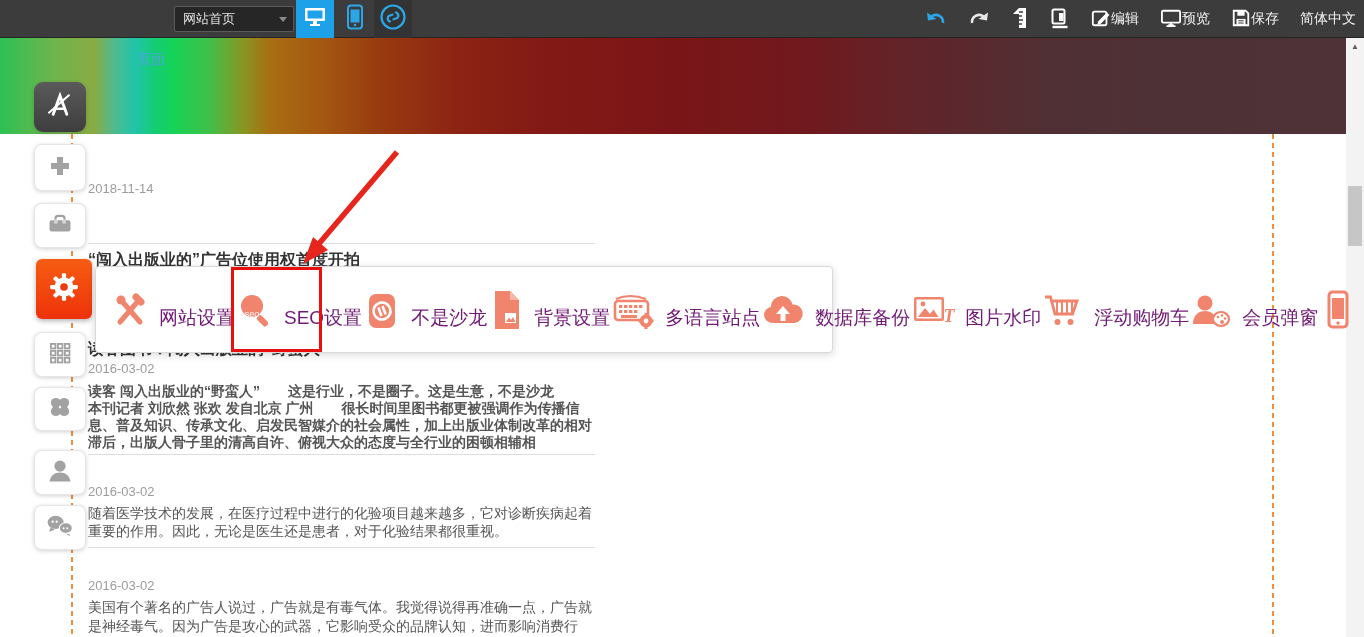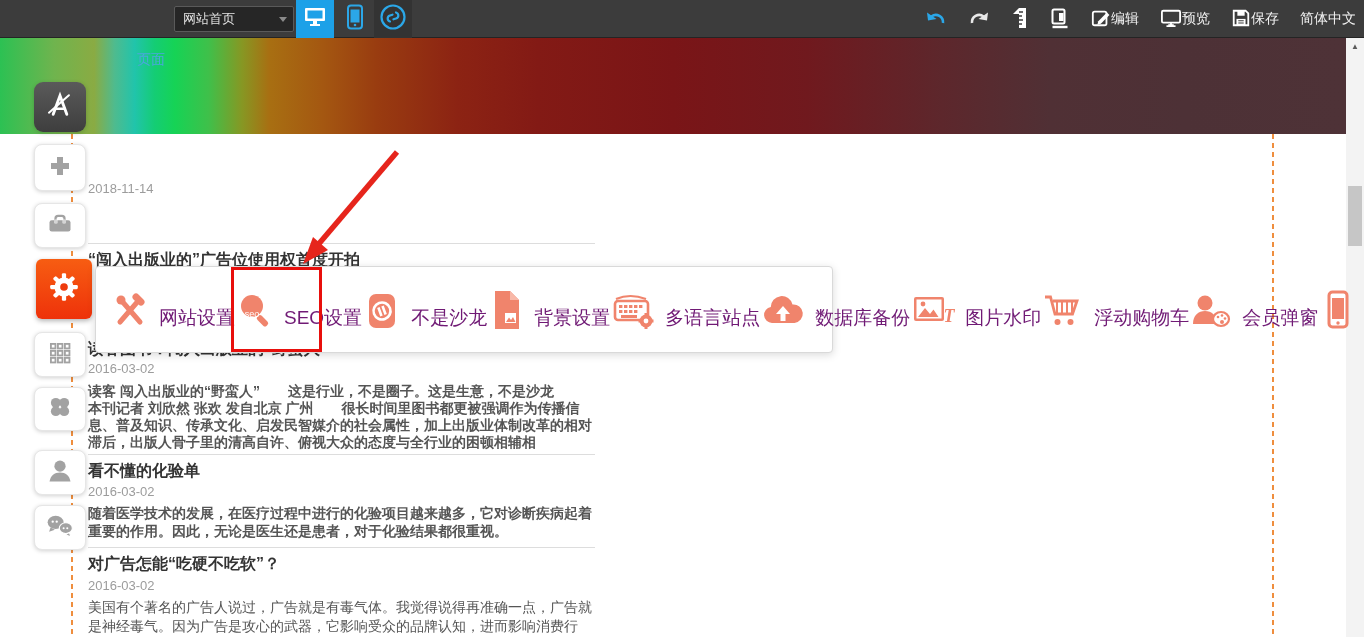--- a/index.html
+++ b/index.html
@@ -57,21 +57,21 @@
   .a-title { left:88px; width:507px; font-size:16px; font-weight:bold; color:#333; z-index:2; }
   .a-date  { left:88px; width:507px; font-size:13px; color:#9c9c9c; z-index:2; }
   .a-body  { left:88px; width:507px; font-size:14px; color:#555; z-index:2; }
   .divider { left:88px; width:507px; height:1px; background:#ddd; z-index:2; }
   #a1-title { top:151px; } #a1-date { top:181px; } #a1-body { top:198px; line-height:20px; }
   #div1 { top:243px; }
   #a2-title { top:250px; }
   #a3-title { top:339px; z-index:1; }
   #a3-date { top:361px; } #a3-body { top:383px; line-height:17px;font-weight:bold; }
   #div2 { top:454px; }
-  #a4-title { top:461px; } #a4-date { top:484px; } #a4-body { top:504px; line-height:18px;font-weight:bold; }
+  #a4-title { top:461px; } #a4-date { top:484px; } #a4-body { top:504px; line-height:18px; }
   #div3 { top:547px; }
   #a5-title { top:554px; } #a5-date { top:578px; } #a5-body { top:598px; line-height:19px; }
 
   
   #popup { left:95px; top:266px; width:738px; height:87px; background:#fff;
     border:1px solid #d9d9d9; border-radius:4px; box-shadow:0 2px 8px rgba(0,0,0,.15);
     z-index:5; display:flex; align-items:center; justify-content:space-between; padding:0 14px; }
   .pitem { display:flex; align-items:flex-end; gap:9px; cursor:pointer; }
   .pitem .icon { height:42px; display:flex; align-items:flex-end; justify-content:center; }
   .pitem .plabel { font-size:19px; color:#701a75; white-space:nowrap; }
@@ -91,26 +91,24 @@
   <div class="abs a-date" id="a1-date">2018-11-14</div>
   <div class="abs divider" id="div1"></div>
 
   <div class="abs a-title" id="a2-title">“闯入出版业的”广告位使用权首度开拍</div>
 
   <div class="abs a-title" id="a3-title">读客图书：闯入出版业的“野蛮人”</div>
   <div class="abs a-date" id="a3-date">2016-03-02</div>
   <div class="abs a-body" id="a3-body">读客 闯入出版业的“野蛮人”　　这是行业，不是圈子。这是生意，不是沙龙　　本刊记者 刘欣然 张欢 发自北京 广州　　很长时间里图书都更被强调作为传播信息、普及知识、传承文化、启发民智媒介的社会属性，加上出版业体制改革的相对滞后，出版人骨子里的清高自许、俯视大众的态度与全行业的困顿相辅相</div>
   <div class="abs divider" id="div2"></div>
 
-  <div class="abs a-title" id="a4-title">看不懂的化验单</div>
   <div class="abs a-date" id="a4-date">2016-03-02</div>
   <div class="abs a-body" id="a4-body">随着医学技术的发展，在医疗过程中进行的化验项目越来越多，它对诊断疾病起着重要的作用。因此，无论是医生还是患者，对于化验结果都很重视。</div>
   <div class="abs divider" id="div3"></div>
 
-  <div class="abs a-title" id="a5-title">对广告怎能“吃硬不吃软”？</div>
   <div class="abs a-date" id="a5-date">2016-03-02</div>
   <div class="abs a-body" id="a5-body">美国有个著名的广告人说过，广告就是有毒气体。我觉得说得再准确一点，广告就是神经毒气。因为广告是攻心的武器，它影响受众的品牌认知，进而影响消费行为，简直就是专业的忽悠。而且觉得是消费行为上都和它产生过敏效果而已，层出不穷，甚至日光浴的出现，排队抢</div>
 
   <div class="abs card" id="sb-logo">
     <span><svg width="34" height="34" viewBox="0 0 40 40" fill="none" stroke="#fff" stroke-linecap="round">
           <path d="M12 31 L20 9 L28 31" stroke-width="3.4"></path>
           <path d="M14.5 24.5 h11" stroke-width="3"></path>
           <path d="M7 29 L30.5 8.5" stroke-width="2.4"></path>
         </svg></span>
   </div>

